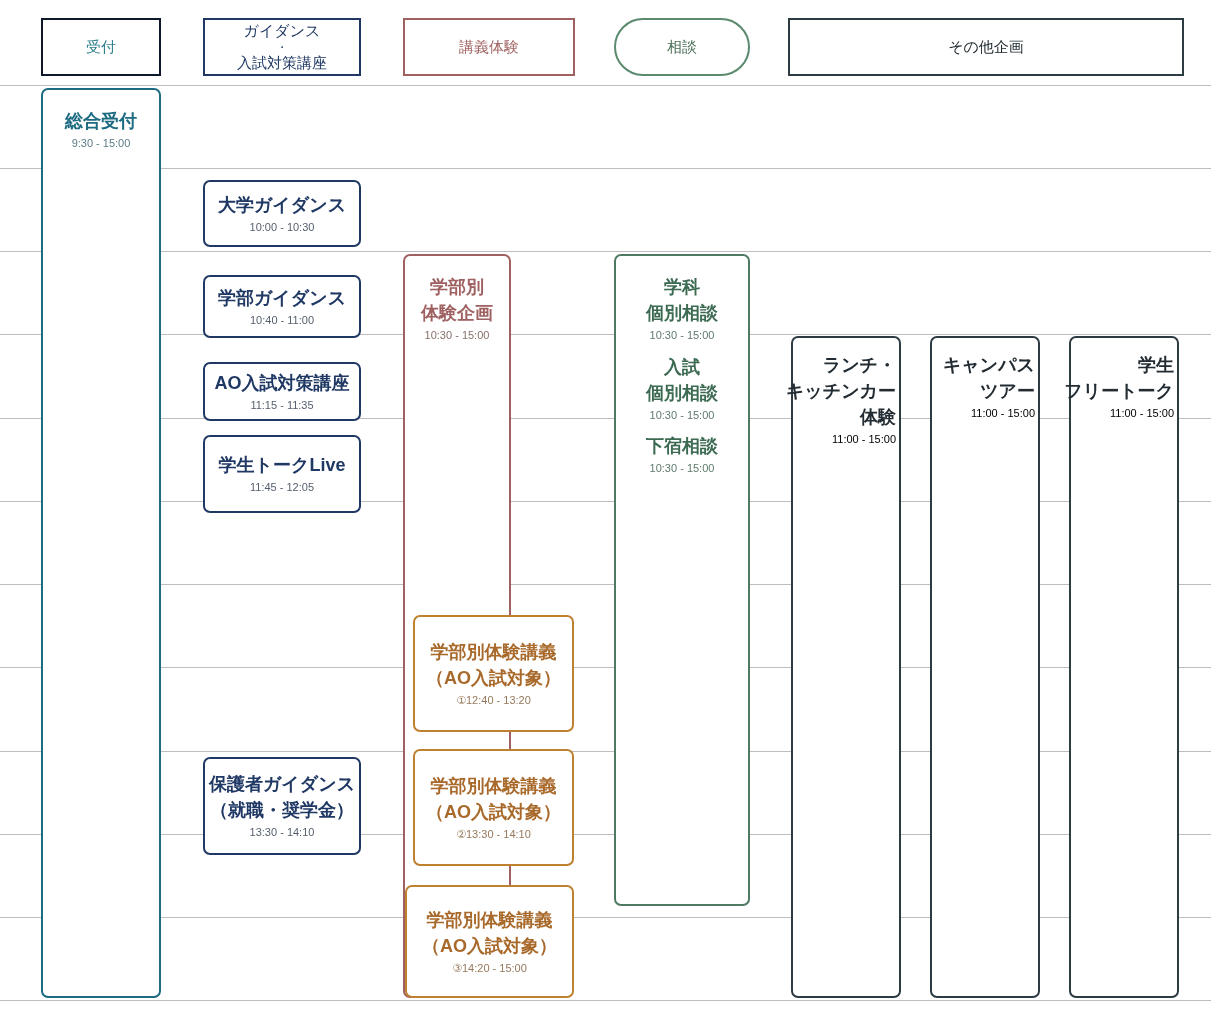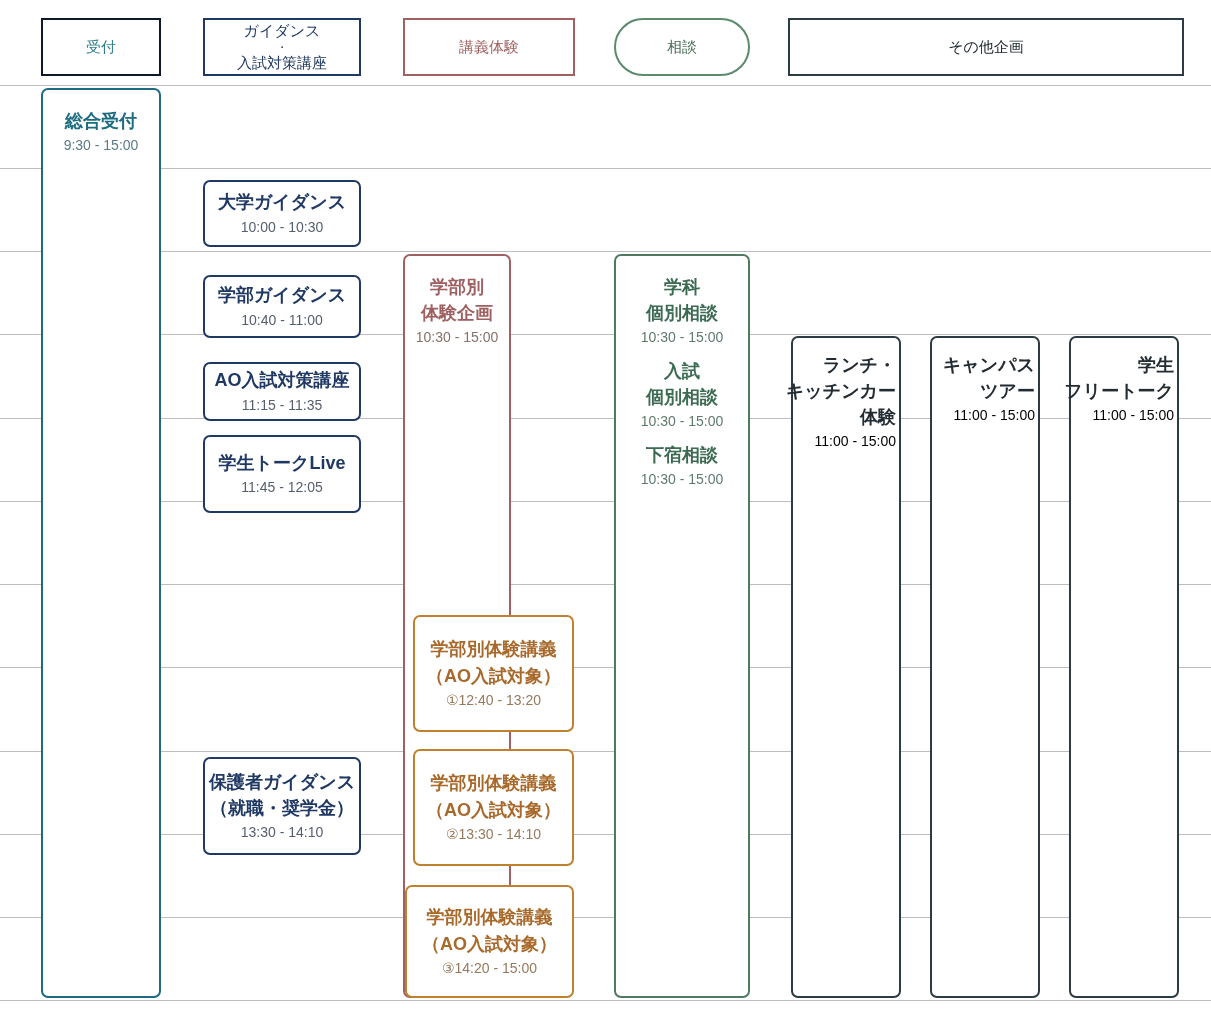--- a/index.html
+++ b/index.html
@@ -53,21 +53,21 @@
     z-index: 4;
     padding: 2px 3px;
   }
   .card .ttl {
     font-weight: bold;
     font-size: 18px;
     line-height: 1.45;
     white-space: nowrap;
   }
   .card .tm {
-    font-size: 14px;
+    font-size: 11px;
     line-height: 1.5;
     white-space: nowrap;
     margin-top: 1px;
   }
   
   .card.topalign {
     justify-content: flex-start;
     padding-top: 18px;
   }
   .card .blockgroup { margin-bottom: 10px; }
@@ -192,21 +192,21 @@
     <div class="ttl">（AO入試対象）</div>
     <div class="tm">②13:30 - 14:10</div>
   </div>
 
   <div class="card t-lectureB" style="left:405px; top:885px; width:169px; height:113px;">
     <div class="ttl">学部別体験講義</div>
     <div class="ttl">（AO入試対象）</div>
     <div class="tm">③14:20 - 15:00</div>
   </div>
 
-  <div class="card t-consult topalign" style="left:614px; top:254px; width:136px; height:744px;">
+  <div class="card t-consult topalign" style="left:614px; top:254px; width:136px; height:652px;">
     <div class="blockgroup">
       <div class="ttl">学科</div>
       <div class="ttl">個別相談</div>
       <div class="tm">10:30 - 15:00</div>
     </div>
     <div class="blockgroup">
       <div class="ttl">入試</div>
       <div class="ttl">個別相談</div>
       <div class="tm">10:30 - 15:00</div>
     </div>

